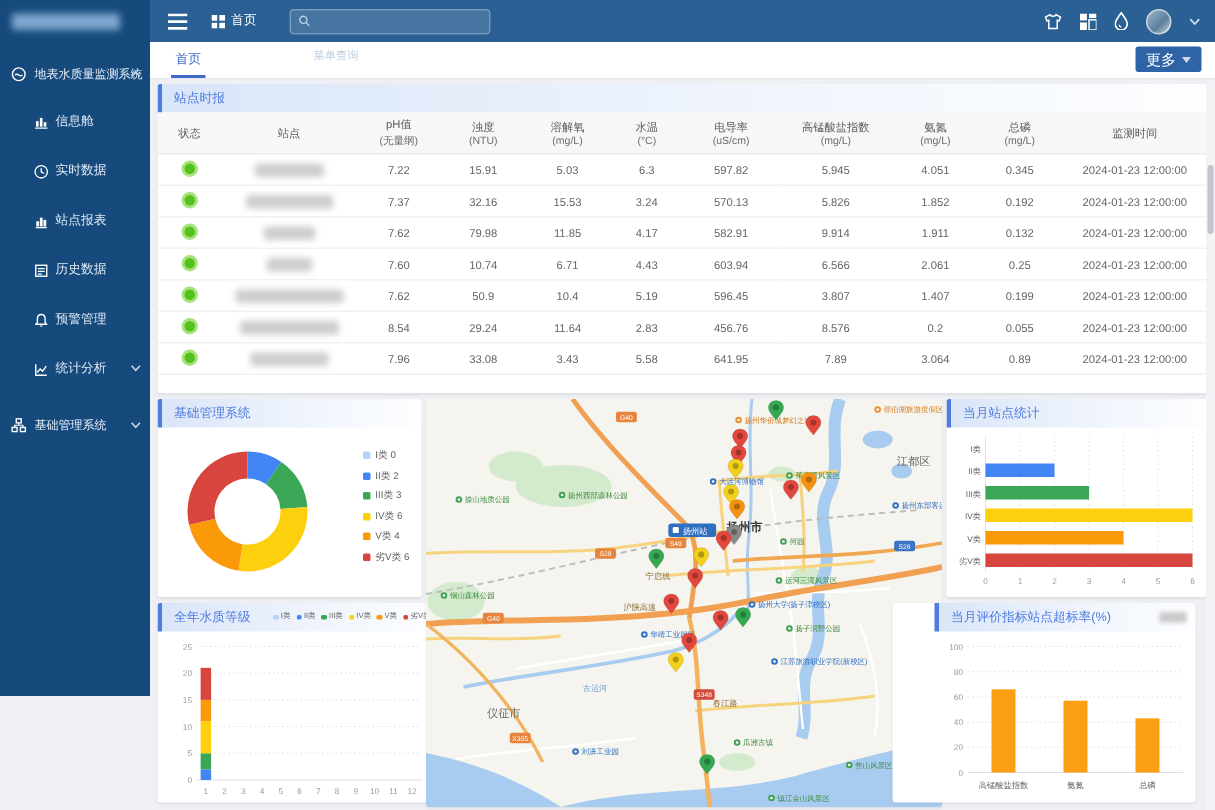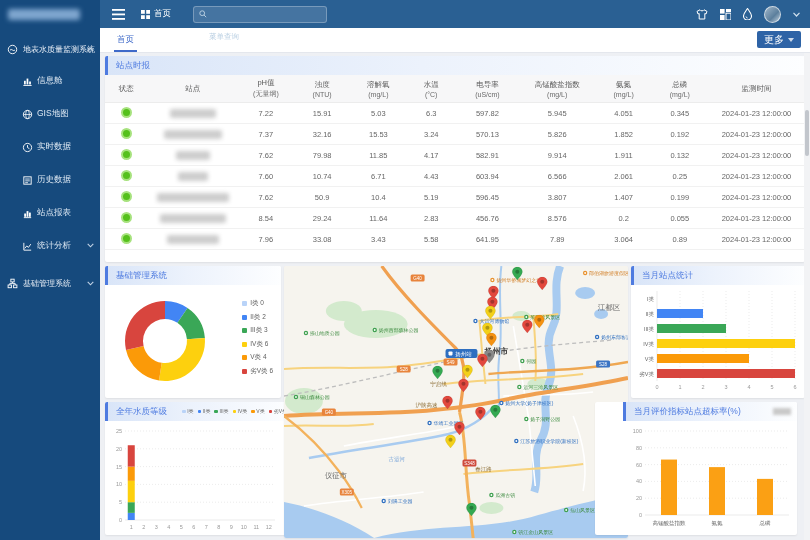--- a/index.html
+++ b/index.html
@@ -1,19 +1,19 @@
 <!DOCTYPE html>
 <html><head>
 <meta charset="utf-8">
 <style>
   html,body{margin:0;padding:0;}
   body{width:810px;height:540px;position:relative;overflow:hidden;background:#eef0f4;
        font-family:"Liberation Sans","DejaVu Sans",sans-serif;-webkit-font-smoothing:antialiased;}
   
-  #sidebar{position:absolute;left:0;top:0;width:100px;height:540px;background:#164a7d;z-index:5;}
+  #sidebar{position:absolute;left:0;top:0;width:100px;height:464px;background:#164a7d;z-index:5;}
   #logo{height:28px;display:flex;align-items:center;padding-left:8px;}
   .blur-block{background:#9db9d6;border-radius:2px;filter:blur(2.5px);}
   .logo-blur{width:72px;height:11px;background:#7fa6cf;}
   .sec{position:relative;display:flex;align-items:center;height:30px;margin-top:6px;padding-left:7px;color:#e9eff7;font-size:8px;cursor:pointer;}
   .sec .chev{position:absolute;right:6px;}
   .s-icon{width:11px;height:11px;margin-right:5px;flex:0 0 11px;}
   .s-icon svg{width:11px;height:11px;display:block;}
   .item{position:relative;display:flex;align-items:center;height:33px;padding-left:22px;color:#dde8f3;font-size:8.5px;cursor:pointer;}
   .item .s-icon{width:10px;height:10px;flex:0 0 10px;}
   .item .chev{position:absolute;right:6px;}
@@ -34,21 +34,21 @@
   .tab{position:absolute;left:14px;top:0;height:22px;line-height:22px;font-size:8.5px;color:#3f6ac9;border-bottom:2px solid #3f6ac9;padding:0 3px;cursor:pointer;}
   #more-btn{position:absolute;right:9px;top:3px;height:17px;background:#2e63a6;color:#fff;border:0;border-radius:2px;font-size:10px;padding:0 7px;display:flex;align-items:center;gap:4px;cursor:pointer;font-family:inherit;}
   #more-btn .dn{width:0;height:0;border-left:3px solid transparent;border-right:3px solid transparent;border-top:4px solid #cdd9ea;}
   
   .panel{position:absolute;background:#fff;border-radius:2px;box-shadow:0 1px 2px rgba(0,0,0,.07);overflow:hidden;}
   .panel-hd{height:19px;line-height:19px;padding-left:8px;font-size:8.5px;color:#4e7be0;
             background:linear-gradient(90deg,#d9e5f8 0%,#ecf2fc 45%,#fdfeff 100%);border-left:3px solid #4e7be0;}
   .panel-hd.row{display:flex;align-items:center;padding-right:6px;}
   #p-table{left:105px;top:56px;width:700px;height:206px;}
   #p-donut{left:105px;top:266px;width:176px;height:132px;}
-  #p-stacked{left:105px;top:402px;width:188px;height:133px;}
+  #p-stacked{left:105px;top:402px;width:188px;height:133px;text-align:center;}
   #p-map{left:284px;top:266px;width:344px;height:272px;background:#f6f4ee;}
   #p-hbar{left:631px;top:266px;width:174px;height:132px;}
   #p-vbar{left:595px;top:402px;width:174px;height:133px;padding-left:28px;}
   
   #report-table{width:100%;border-collapse:collapse;table-layout:fixed;}
   #report-table th{background:#f7f7f8;color:#5a5a5a;font-weight:normal;font-size:7.5px;padding:3px 1px;border-bottom:1px solid #ececec;}
   #report-table th .l2{color:#6b6b6b;font-size:7px;margin-top:1px;}
   #report-table td{height:20px;text-align:center;font-size:7.5px;color:#666;border-bottom:1px solid #f1f1f1;padding:0 1px;}
   .dot{display:inline-block;width:7px;height:7px;border-radius:50%;background:#55c11c;border:2px solid #a7e27e;}
   .st-blur{display:inline-block;height:9px;vertical-align:middle;background:#cdcdcd;border-radius:2px;filter:blur(2px);}
@@ -96,54 +96,53 @@
             <rect x="5" y="2.8" width="1.9" height="6.4" fill="#fff"></rect>
             <rect x="7.8" y="6" width="1.9" height="3.2" fill="#fff"></rect>
           </svg>
         </span>
         <span>信息舱</span>
       </div>
       <div class="item">
         <span class="s-icon">
           <svg viewBox="0 0 12 12">
             <circle cx="6" cy="6" r="4.5" fill="none" stroke="#fff"></circle>
-            <ellipse cx="6" cy="6" rx="2" ry="4.5" fill="none" stroke="#fff" stroke-width=".8"></ellipse>
-            <path d="M1.5,6 H10.5" stroke="#fff" stroke-width=".8"></path>
-          </svg>
-        </span>
-        <span>GIS地图</span>
-      </div>
-      <div class="item">
-        <span class="s-icon">
-          <svg viewBox="0 0 12 12">
-            <circle cx="6" cy="6" r="4.5" fill="none" stroke="#fff"></circle>
             <path d="M6,3.4 V6 L8.1,7.3" stroke="#fff" fill="none"></path>
           </svg>
         </span>
         <span>实时数据</span>
-      </div>
-      <div class="item">
-        <span class="s-icon">
-          <svg viewBox="0 0 12 12">
-            <rect x="2" y="2" width="8" height="8" fill="none" stroke="#fff"></rect>
-            <path d="M3.5,4.4 h5 M3.5,6.4 h5 M3.5,8.4 h3" stroke="#fff" stroke-width=".9"></path>
-          </svg>
-        </span>
-        <span>历史数据</span>
       </div>
       <div class="item">
         <span class="s-icon">
           <svg viewBox="0 0 12 12">
             <path d="M2,10.5 h8" stroke="#fff"></path>
             <rect x="2.4" y="6" width="2" height="3.6" fill="#fff"></rect>
             <rect x="5" y="3.4" width="2" height="6.2" fill="#fff"></rect>
             <rect x="7.6" y="5" width="2" height="4.6" fill="#fff"></rect>
           </svg>
         </span>
         <span>站点报表</span>
+      </div>
+      <div class="item">
+        <span class="s-icon">
+          <svg viewBox="0 0 12 12">
+            <rect x="2" y="2" width="8" height="8" fill="none" stroke="#fff"></rect>
+            <path d="M3.5,4.4 h5 M3.5,6.4 h5 M3.5,8.4 h3" stroke="#fff" stroke-width=".9"></path>
+          </svg>
+        </span>
+        <span>历史数据</span>
+      </div>
+      <div class="item">
+        <span class="s-icon">
+          <svg viewBox="0 0 12 12">
+            <path d="M6,1.8 C4.1,1.8 3.2,3.3 3.2,5 L3.2,7.4 L2.2,8.9 L9.8,8.9 L8.8,7.4 L8.8,5 C8.8,3.3 7.9,1.8 6,1.8 Z" fill="none" stroke="#fff"></path>
+            <path d="M5,9.8 a1,1 0 0 0 2,0" fill="#fff"></path>
+          </svg>
+        </span>
+        <span>预警管理</span>
       </div>
       <div class="item">
         <span class="s-icon">
           <svg viewBox="0 0 12 12">
             <path d="M2,2 V10 H10" fill="none" stroke="#fff"></path>
             <path d="M3,8 L5.2,5.4 L7,7 L9.6,3.4" fill="none" stroke="#fff"></path>
           </svg>
         </span>
         <span>统计分析</span>
         <span class="chev">

